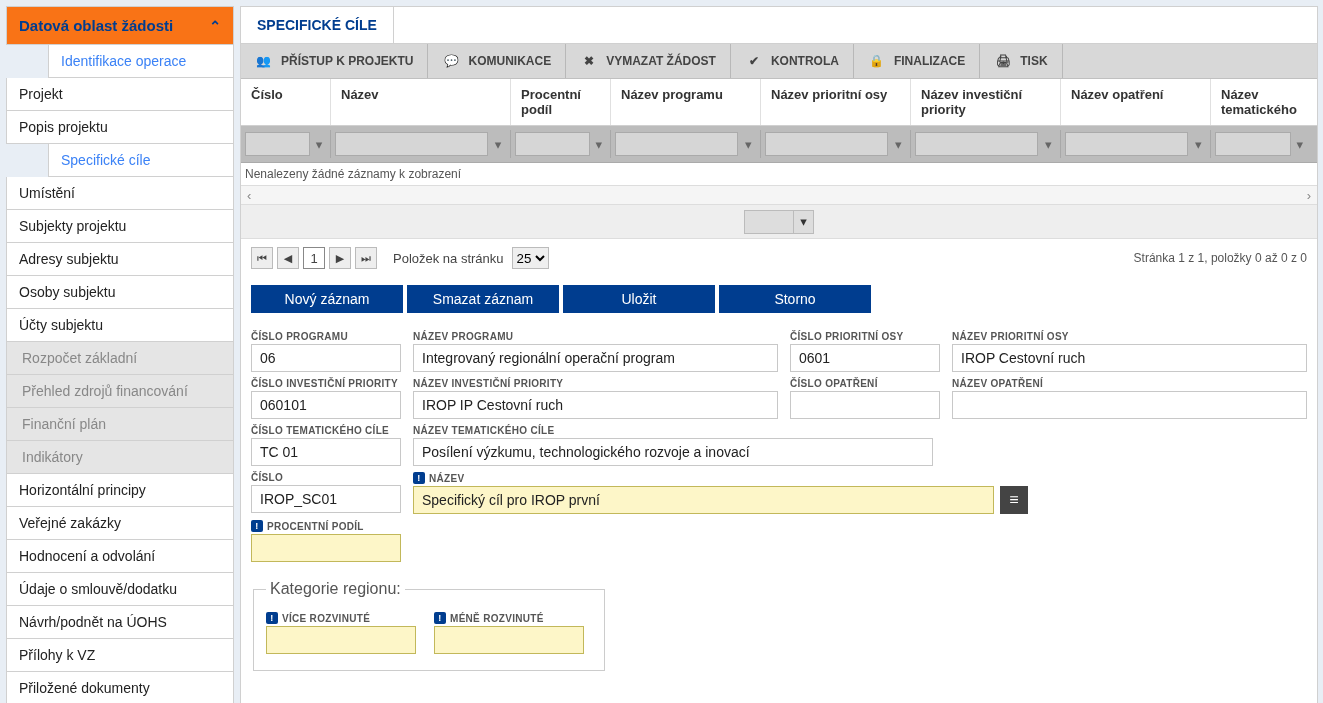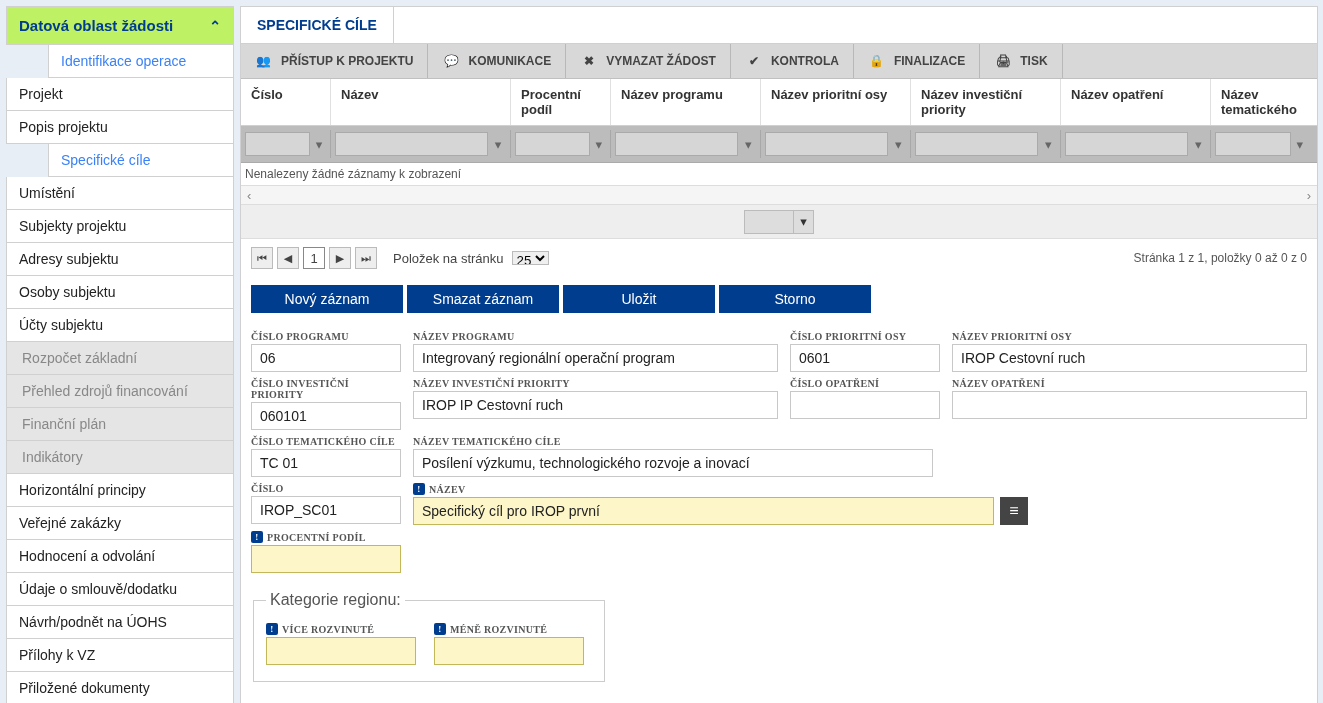--- a/index.html
+++ b/index.html
@@ -7,21 +7,21 @@
     margin: 0;
     font-family: Arial, sans-serif;
     font-size: 13px;
     background: #e8eef5;
     color: #333;
   }
   .layout { display: flex; padding: 6px; gap: 6px; }
   
   .sidebar { width: 228px; flex-shrink: 0; }
   .sidebar-header {
-    background: #bef264;
+    background: #f97316;
     border: 1px solid #d0d0d0;
     padding: 10px 12px;
     color: #003d8f;
     font-weight: bold;
     font-size: 15px;
     display: flex; justify-content: space-between; align-items: center;
   }
   .sidebar-item {
     background: #fff;
     border-left: 1px solid #d0d0d0;
@@ -66,33 +66,33 @@
   .no-records { padding: 4px 4px; font-size: 12px; color: #555; }
   .hscroll { display:flex; align-items:center; border-top:1px solid #ddd; border-bottom:1px solid #ddd; background:#f5f5f5; height:20px; padding:0 6px; justify-content:space-between;}
   .dropdown-bar { background:#eee; height:34px; display:flex; align-items:center; justify-content:center; border-bottom:1px solid #ddd;}
   .dd-box { width:70px; height:24px; background:#ddd; border:1px solid #bbb; display:flex;}
   .dd-box .dd-btn { width:20px; border-left:1px solid #bbb; display:flex; align-items:center; justify-content:center; margin-left:auto;}
   .pager {
     display:flex; align-items:center; padding:8px 10px; gap:4px; font-size:13px; color:#444;
   }
   .pager .pbtn { width:22px; height:22px; border:1px solid #bbb; background:#eee; display:inline-flex; align-items:center; justify-content:center; cursor:pointer; font-size:11px;}
   .pager .pnum { width:22px; height:22px; border:1px solid #888; display:inline-flex; align-items:center; justify-content:center;}
-  .pager select { height:14px; border:1px solid #bbb; margin:0 4px;}
+  .pager select { height:22px; border:1px solid #bbb; margin:0 4px;}
   .pager .info { margin-left:auto; font-size:12px; color:#555;}
   
   .action-row { display:flex; gap:4px; padding:8px 10px; }
   .action-btn {
     background:#003d8f; color:#fff; border:none; padding:6px 0; width:152px;
     font-size:14px; cursor:pointer; text-align:center;
   }
   
   .form-area { padding: 4px 10px 20px 10px; }
   .form-row { display:flex; gap:12px; margin-top:6px; }
   .field { display:flex; flex-direction:column; }
-  .field label { font-size:10px; font-weight:bold; color:#555; letter-spacing:.3px; margin-bottom:2px; display:flex; align-items:center; gap:4px;font-family:Liberation Serif, serif;}
+  .field label { font-size:10px; font-weight:bold; color:#555; letter-spacing:.3px; margin-bottom:2px; display:flex; align-items:center; gap:4px;}
   .field input {
     height:28px; border:1px solid #c8c8c8; padding:3px 8px; font-size:14px; color:#222; background:#fff;
   }
   .req-icon { width:12px; height:12px; background:#003d8f; color:#fff; font-size:9px; display:inline-flex; align-items:center; justify-content:center; border-radius:2px; font-weight:bold;}
   .highlight input { background:#fdf6c8; border:1px solid #c2b85a;}
   .list-btn {
     width:28px; height:28px; background:#444; border:none; display:inline-flex;
     align-items:center; justify-content:center; cursor:pointer; margin-left:6px;
   }
   .list-btn span { color:#fff; font-size:16px; line-height:1;}

